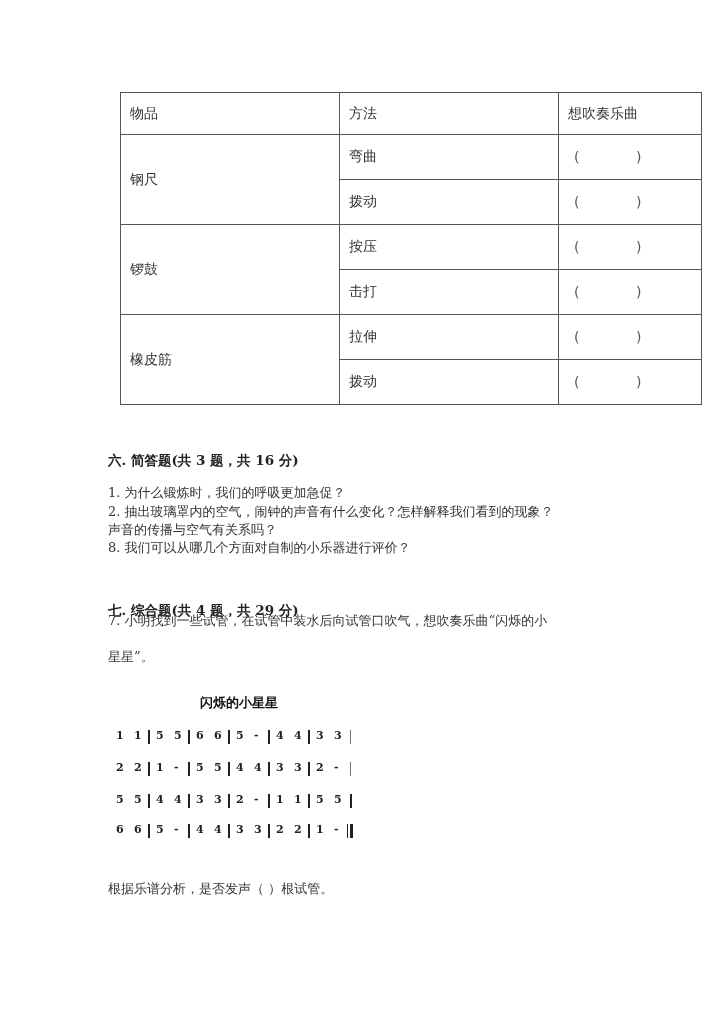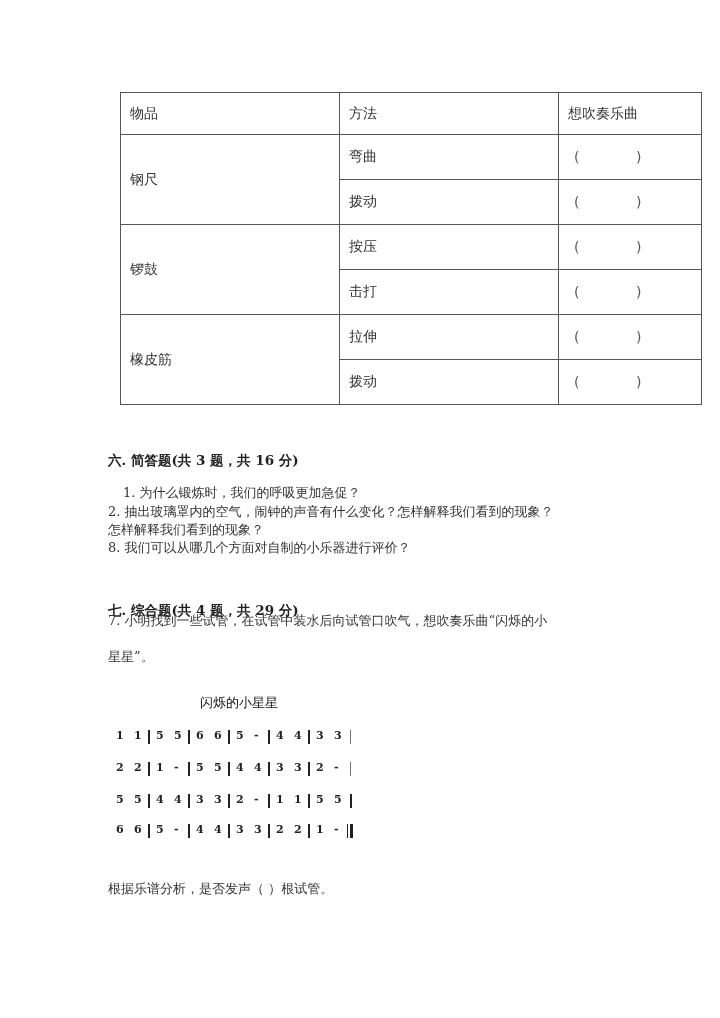--- a/index.html
+++ b/index.html
@@ -64,21 +64,21 @@
       color: #333;
       white-space: nowrap;
       line-height: 18px;
     }
     
     .score-title {
       position: absolute;
       left: 200px;
       top: 694px;
       font-size: 13px;
-      font-weight: normal;
+      font-weight: bold;
       color: #111;
       white-space: nowrap;
     }
     .score-row {
       position: absolute;
       left: 116px;
       height: 18px;
       font-family: "DejaVu Serif", serif;
       font-size: 11px;
       font-weight: bold;
@@ -147,23 +147,23 @@
     <td><span class="paren"><span class="lp">(</span><span class="rp">)</span>&nbsp;</span></td>
   </tr>
   <tr>
     <td>拨动</td>
     <td><span class="paren"><span class="lp">(</span><span class="rp">)</span>&nbsp;</span></td>
   </tr>
 </tbody>
   </table>
 
 <div class="section-title" style="top:452px;text-align:right;">六. 简答题(共 3 题，共 16 分)</div>
-<div class="q-line" style="top:484px;margin-left:15px;">1. 为什么锻炼时，我们的呼吸更加急促？</div>
+<div class="q-line" style="top:484px;">1. 为什么锻炼时，我们的呼吸更加急促？</div>
 <div class="q-line" style="top:503px;text-align:center;">2. 抽出玻璃罩内的空气，闹钟的声音有什么变化？怎样解释我们看到的现象？</div>
-<div class="q-line" style="top:521px;">怎样解释我们看到的现象？</div>
+<div class="q-line" style="top:521px;">声音的传播与空气有关系吗？</div>
 <div class="q-line" style="top:539px;">8. 我们可以从哪几个方面对自制的小乐器进行评价？</div>
 
 <div class="section-title" style="top:574px;margin-top:28px;">七. 综合题(共 4 题，共 29 分)</div>
 <div class="q-line" style="top:612px;">7. 小明找到一些试管，在试管中装水后向试管口吹气，想吹奏乐曲“闪烁的小</div>
 <div class="q-line" style="top:648px;">星星”。</div>
 
 <div class="score-title">闪烁的小星星</div>
 <div id="score-container">
     <div class="score-row" style="top: 729px;">
       <span class="n" style="left: 0px;">1</span>

